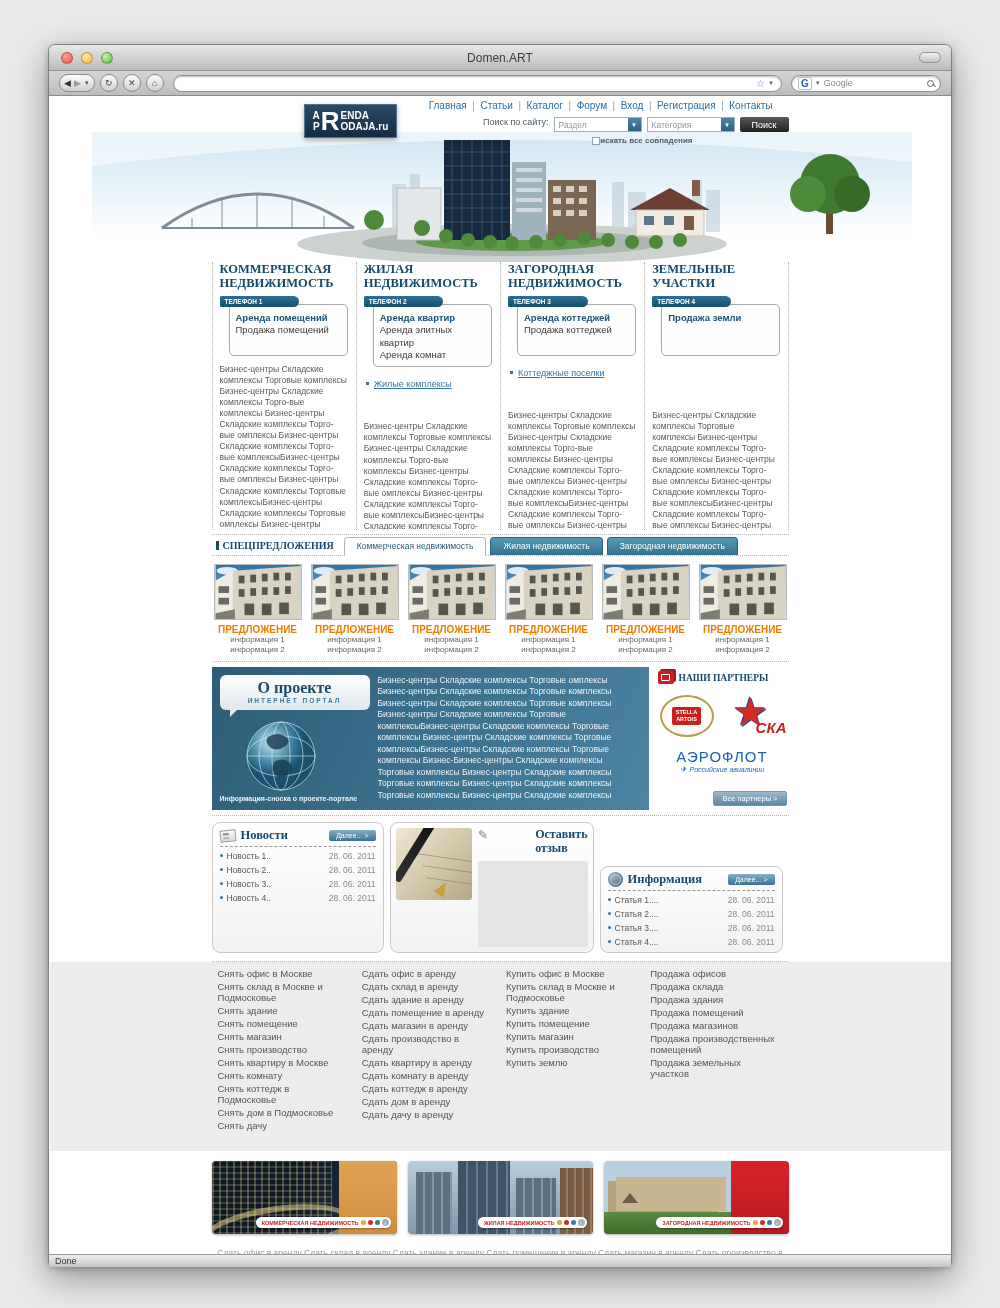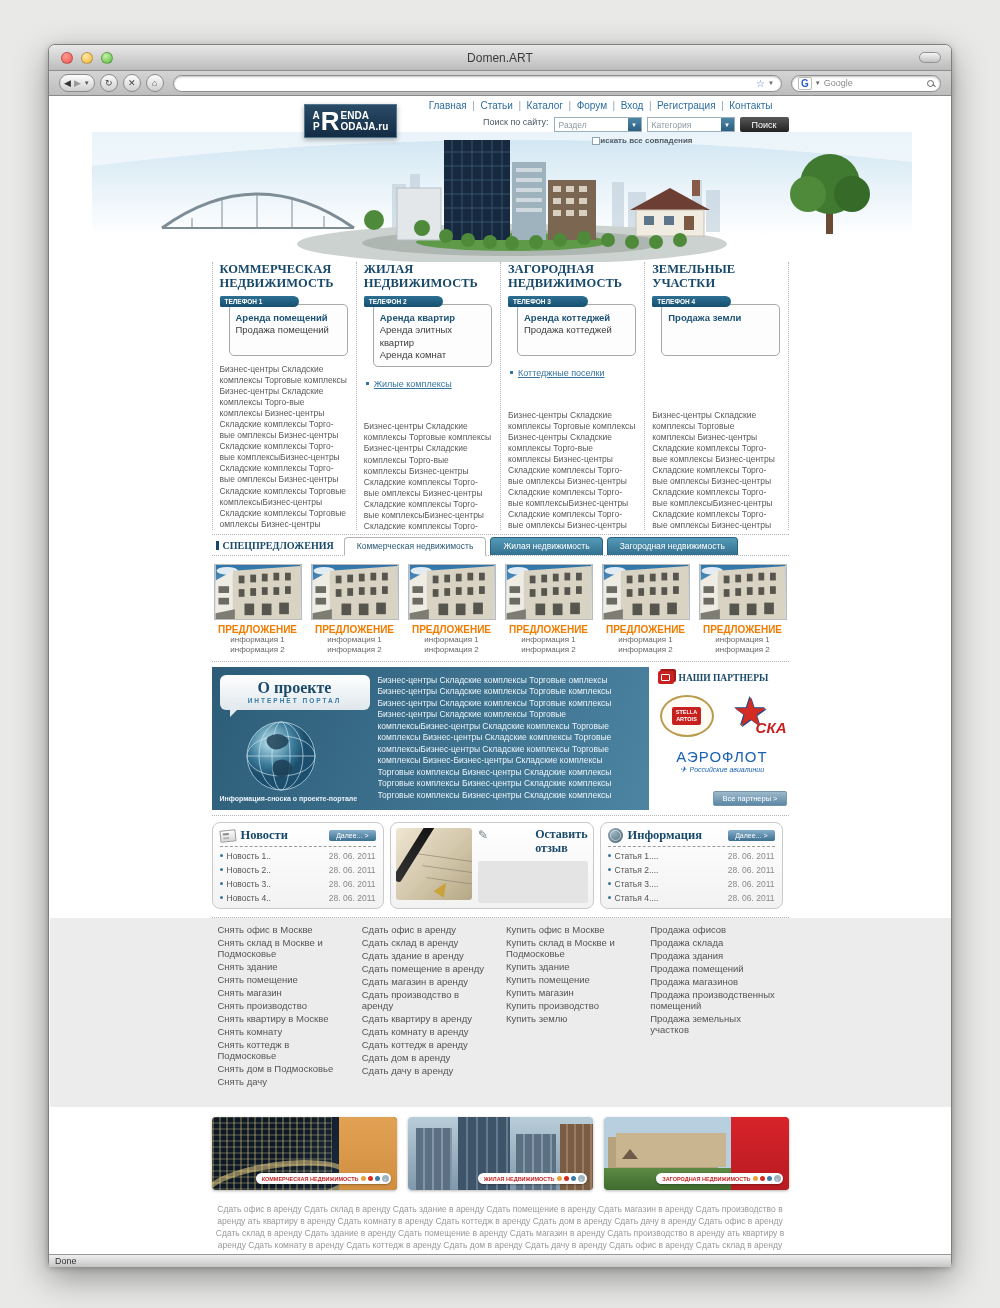--- a/index.html
+++ b/index.html
@@ -101,21 +101,21 @@
   .aero-sub{font-size:7px;font-style:italic;color:#1b62b5;display:flex;align-items:center;justify-content:center;gap:3px;}
   .aero-wing{font-size:8px;color:#1b62b5;}
   .allpartners{margin-top:auto;align-self:flex-end;font-size:7.5px;color:#fff;background:linear-gradient(#9db9cb,#5b87a5);border:1px solid #7396ab;border-radius:2px;padding:2px 8px;}
   
   .newsrow{display:flex;gap:6px;padding:6px 0 8px;border-bottom:1px dotted #b5b5b5;}
   .panel{border:1px solid #c9c9c9;border-radius:8px;background:linear-gradient(#ffffff,#f2f2f2);padding:5px 7px;}
   .panel-head{display:flex;align-items:center;gap:5px;border-bottom:1px dashed #9a9a9a;padding-bottom:3px;}
   .panel-title{font-family:"Liberation Serif",serif;font-weight:bold;font-size:12.5px;color:#17496b;}
   .morebtn{margin-left:auto;font-size:7px;color:#fff;background:linear-gradient(#86aec9,#3c7092);border-radius:2px;padding:2px 7px;}
   .news{width:172px;}
-  .inf{width:183px;}
+  .inf{width:183px;margin-top:44px;}
   .prow{display:flex;font-size:8.5px;margin-top:4px;}
   .prow .lab{color:#555;position:relative;padding-left:7px;}
   .prow .lab::before{content:"";position:absolute;left:0;top:3px;width:3px;height:3px;background:#35749e;border-radius:50%;}
   .prow .dat{margin-left:auto;color:#8a8a8a;}
   .fb{width:204px;display:flex;gap:6px;padding:5px;}
   .fb-photo{width:84px;height:72px;border-radius:3px;background:linear-gradient(135deg,#efe6d2,#cfc3a6 60%,#b4a886);position:relative;overflow:hidden;}
   .fb-pen{position:absolute;left:14px;top:-12px;width:9px;height:70px;background:linear-gradient(#111,#333);transform:rotate(32deg);border-radius:3px;}
   .fb-nib{position:absolute;left:42px;top:48px;width:0;height:0;border:6px solid transparent;border-top:14px solid #caa23c;transform:rotate(212deg);}
   .fb-line{position:absolute;background:#9d9480;height:1px;width:70px;}
   .fb-right{flex:1;display:flex;flex-direction:column;}

